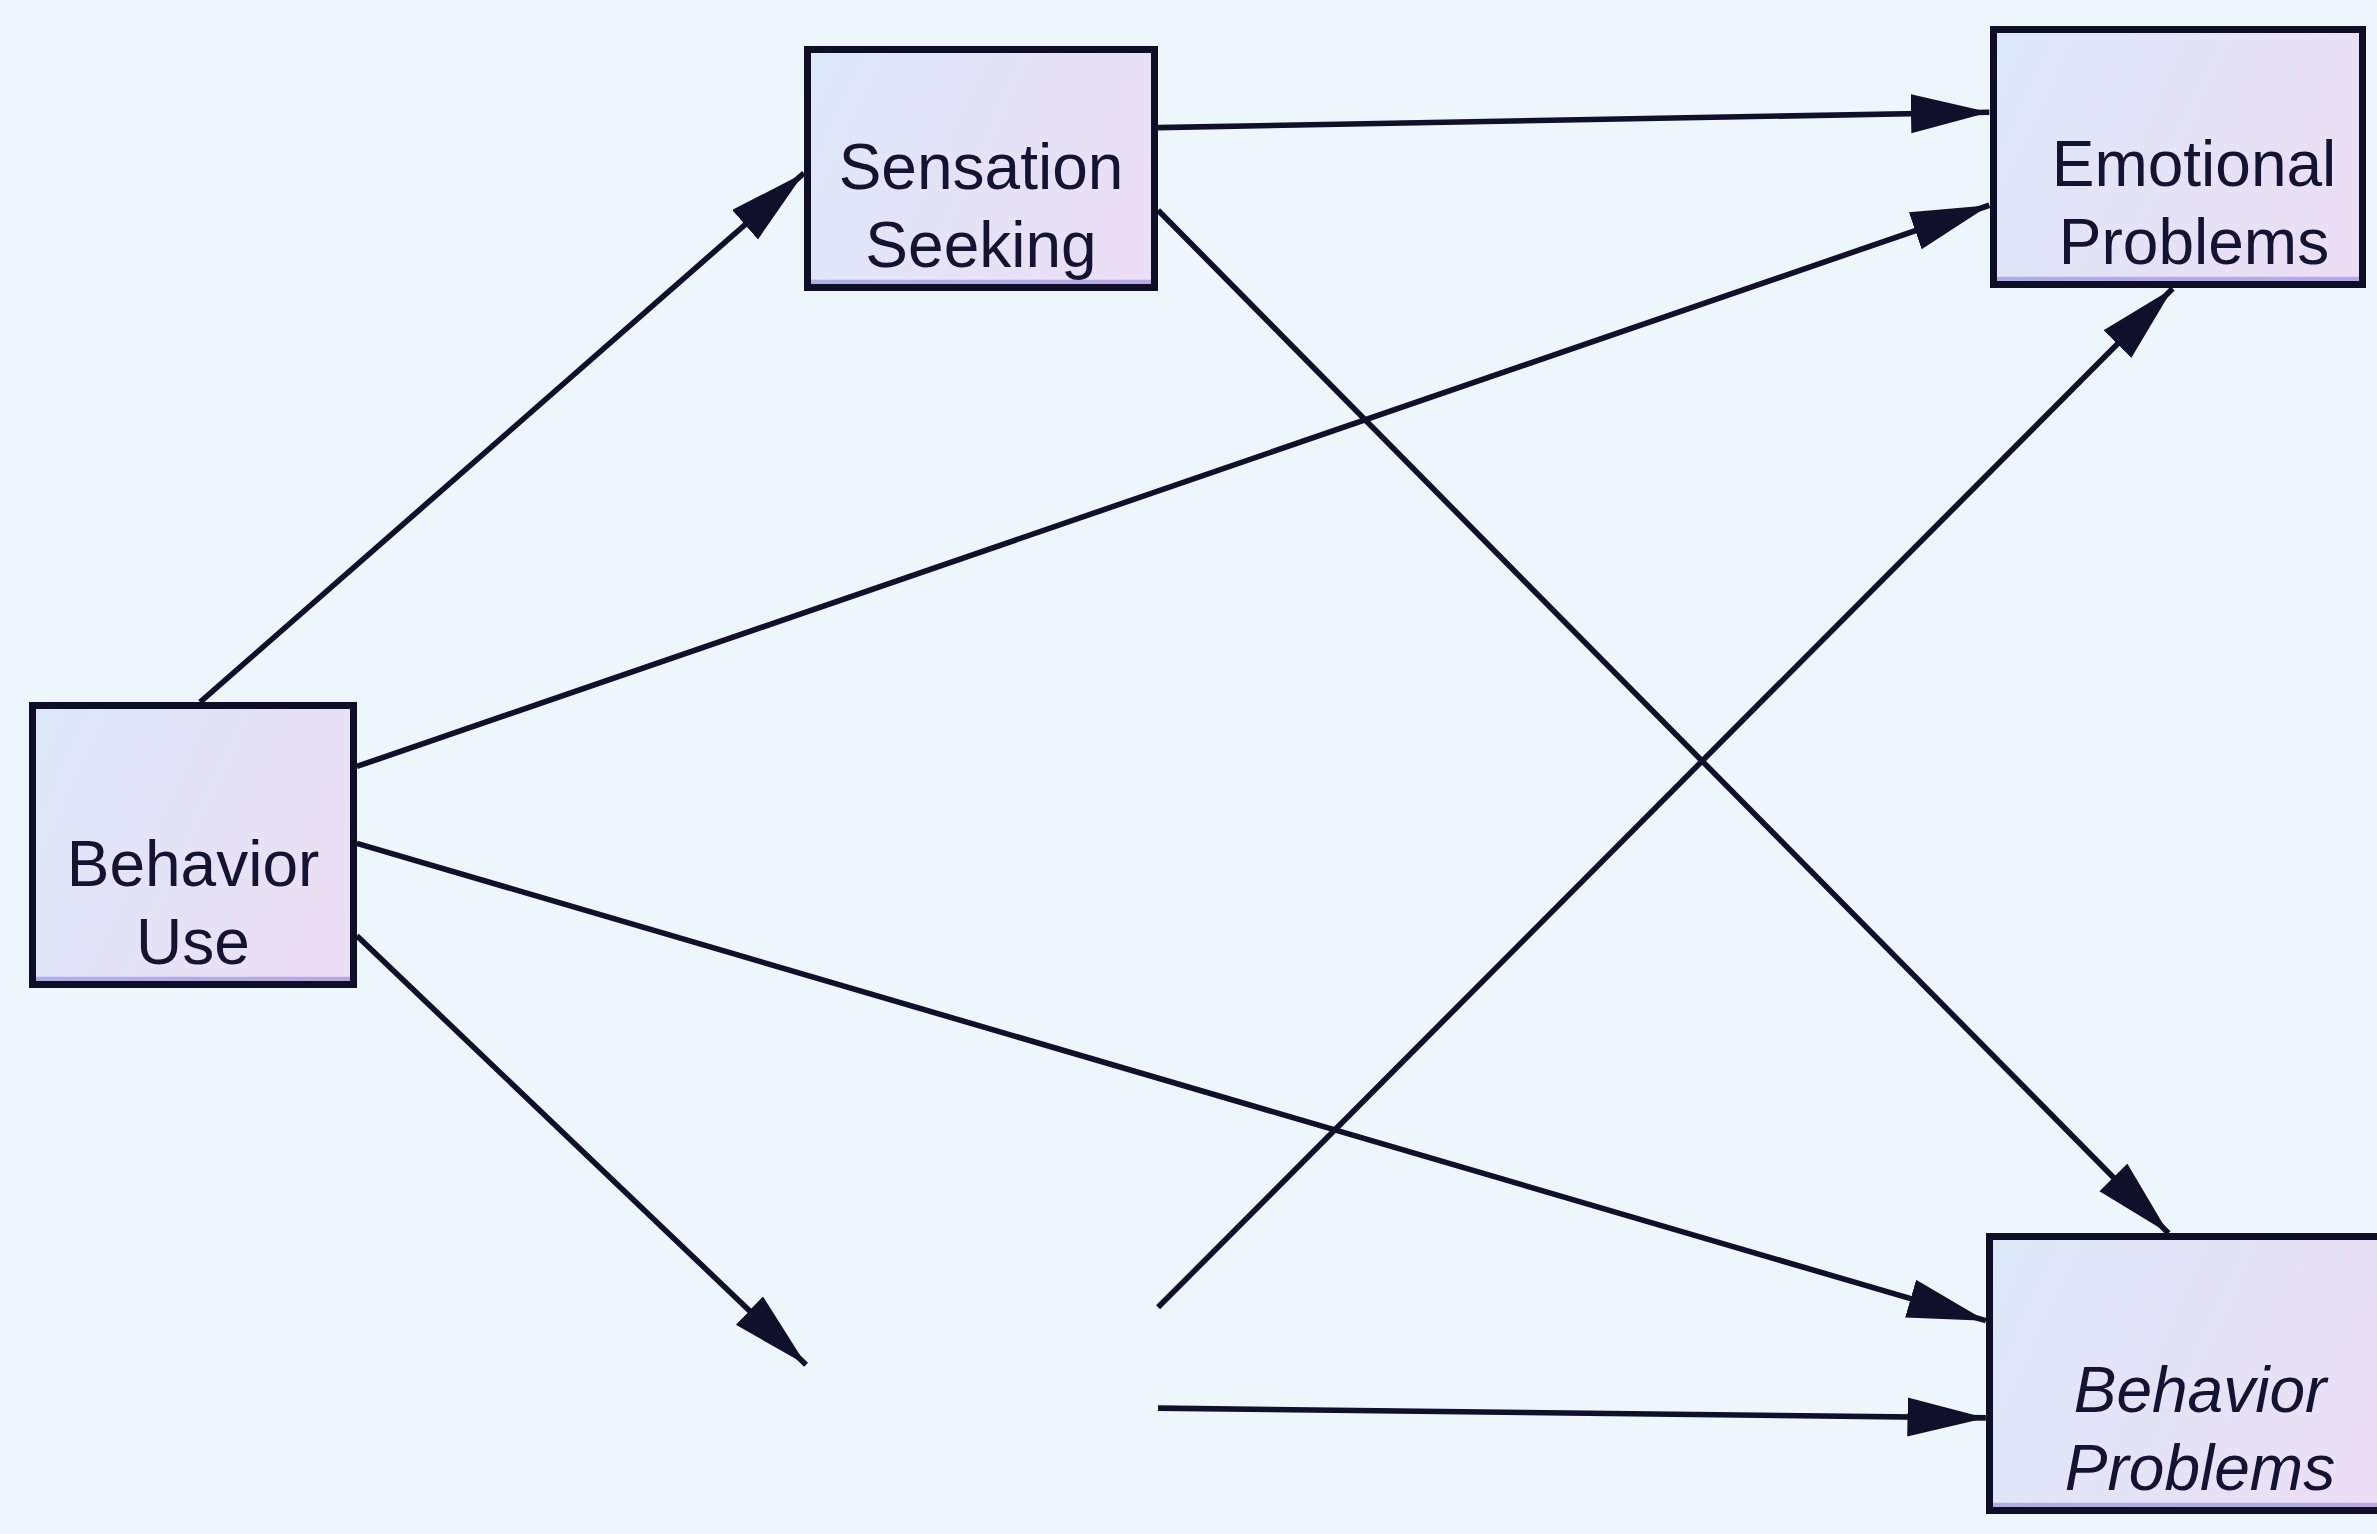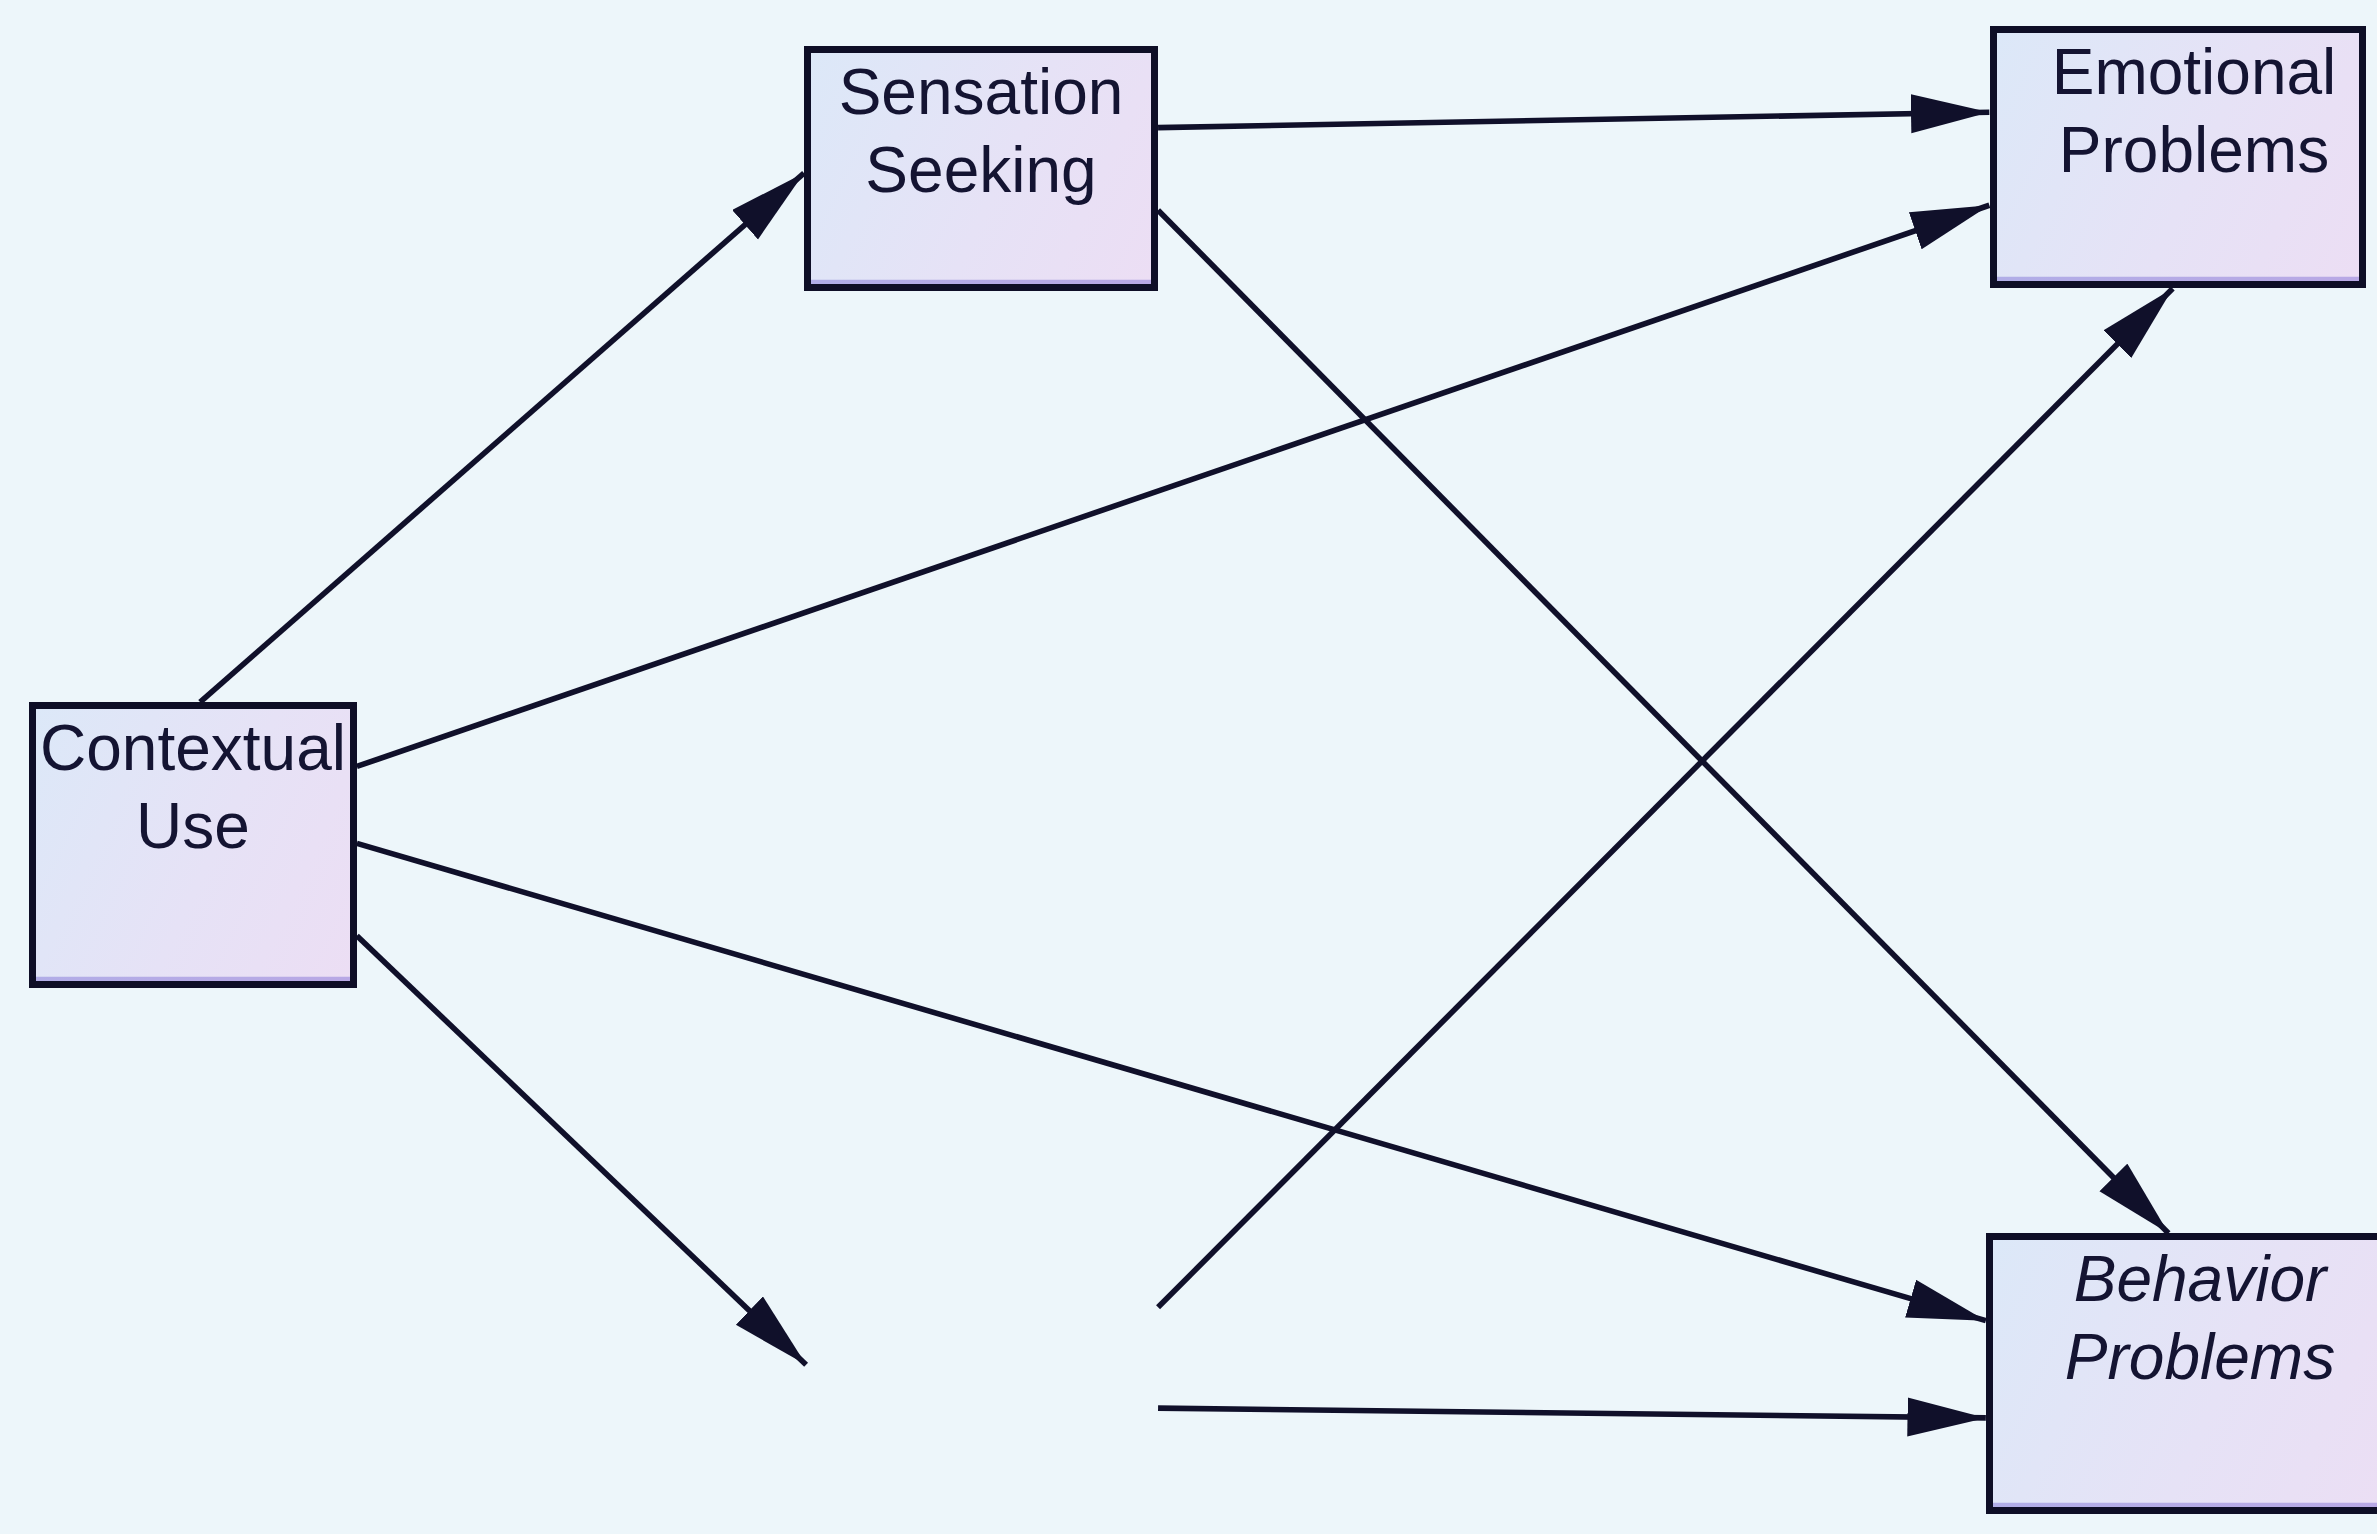--- a/index.html
+++ b/index.html
@@ -23,21 +23,21 @@
     width: 100%;
     height: 100%;
     display: block;
   }
   .node {
     position: absolute;
     box-sizing: border-box;
     border: 7.7px solid #0e0e26;
     background: linear-gradient(115deg, #dce8f8 0%, #e6e2f6 55%, #ecdef4 100%);
     display: flex;
-    align-items: flex-start;
+    align-items: flex-end;
     justify-content: center;
     text-align: center;
     color: #141432;
     font-size: 64px;
     line-height: 1.22;
     font-weight: 400;
     box-shadow: inset 0 -4.2px 0 rgba(90, 70, 200, 0.35);
   }
   .node .label {
     display: block;
@@ -57,21 +57,21 @@
       <line x1="286" y1="1003" x2="1149" y2="247" stroke="#10102a" stroke-width="8" marker-end="url(#arrowhead)"></line>
       <line x1="510" y1="1095" x2="2843" y2="293" stroke="#10102a" stroke-width="8" marker-end="url(#arrowhead)"></line>
       <line x1="510" y1="1337" x2="1152" y2="1950" stroke="#10102a" stroke-width="8" marker-end="url(#arrowhead)"></line>
       <line x1="510" y1="1205" x2="2838" y2="1887" stroke="#10102a" stroke-width="8" marker-end="url(#arrowhead)"></line>
       <line x1="1655" y1="182" x2="2843" y2="160" stroke="#10102a" stroke-width="8" marker-end="url(#arrowhead)"></line>
       <line x1="1655" y1="300" x2="3099" y2="1762" stroke="#10102a" stroke-width="8" marker-end="url(#arrowhead)"></line>
       <line x1="1655" y1="1868" x2="3105" y2="412" stroke="#10102a" stroke-width="8" marker-end="url(#arrowhead)"></line>
       <line x1="1655" y1="2012" x2="2838" y2="2026" stroke="#10102a" stroke-width="8" marker-end="url(#arrowhead)"></line>
     </svg>
 <div class="node" style="left: 29px; top: 702px; width: 328px; height: 286px; border-color: rgb(14, 14, 38); color: rgb(20, 20, 50); background: linear-gradient(115deg, rgb(220, 232, 248) 0%, rgb(230, 226, 246) 55%, rgb(236, 222, 244) 100%);">
-      <span class="label">Contextual Use</span>
+      <span class="label">Behavior Use</span>
     </div>
     <div class="node" style="left: 804px; top: 46px; width: 354px; height: 245px; border-color: rgb(14, 14, 38); color: rgb(20, 20, 50); background: linear-gradient(115deg, rgb(220, 232, 248) 0%, rgb(230, 226, 246) 55%, rgb(236, 222, 244) 100%);">
       <span class="label">Sensation Seeking</span>
     </div>
     <div class="node" style="left: 1990px; top: 26px; width: 376px; height: 262px; border-color: rgb(14, 14, 38); color: rgb(20, 20, 50); background: linear-gradient(115deg, rgb(220, 232, 248) 0%, rgb(230, 226, 246) 55%, rgb(236, 222, 244) 100%); padding-left: 32px;">
       <span class="label">Emotional Problems</span>
     </div>
     <div class="node" style="left: 1986px; top: 1233px; width: 428px; height: 281px; border-color: rgb(14, 14, 38); color: rgb(20, 20, 50); background: linear-gradient(115deg, rgb(220, 232, 248) 0%, rgb(230, 226, 246) 55%, rgb(236, 222, 244) 100%); font-style: italic;">
       <span class="label">Behavior Problems</span>
     </div>

